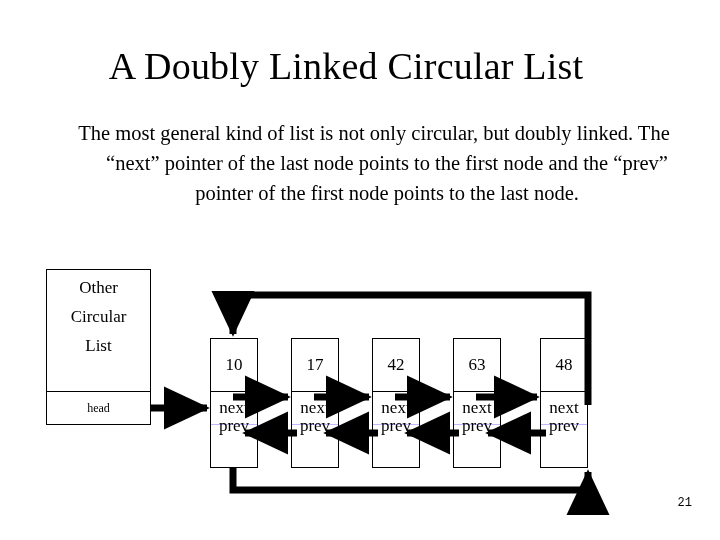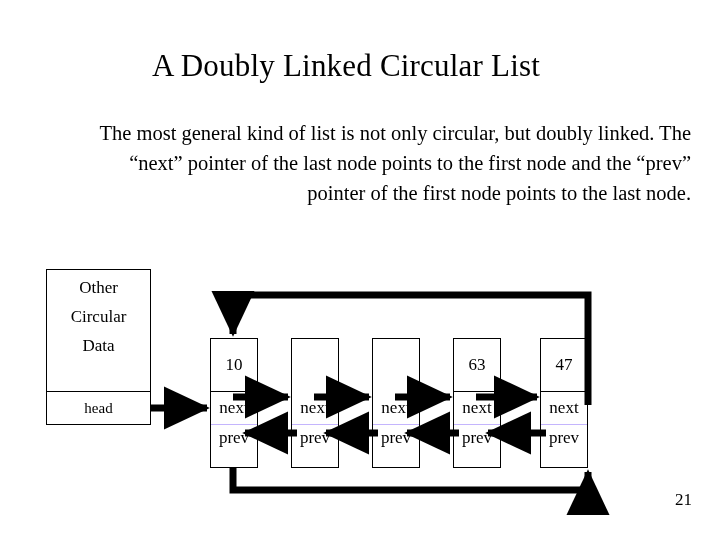--- a/index.html
+++ b/index.html
@@ -17,38 +17,38 @@
     color: #000000;
   }
 
   
   .slide-title {
     position: absolute;
     left: 0;
     top: 48px;
     width: 692px;
     text-align: center;
-    font-size: 31px;
+    font-size: 38px;
     line-height: 36px;
     font-weight: normal;
     letter-spacing: 0.2px;
     white-space: nowrap;
   }
 
   
   .body-text {
     position: absolute;
     left: 57px;
     top: 118px;
     width: 608px;
     font-size: 20.5px;
     line-height: 30px;
     text-indent: -26px;
     padding-left: 26px;
-    text-align: right;
+    text-align: center;
   }
 
   
   .diagram {
     position: absolute;
     left: 0;
     top: 0;
     width: 720px;
     height: 540px;
   }
@@ -83,21 +83,21 @@
   .head-box .priv span { display: block; }
   .head-box .headrow {
     position: absolute;
     left: 0;
     right: 0;
     top: 122px;
     height: 33px;
     display: flex;
     align-items: center;
     justify-content: center;
-    font-size: 15px;
+    font-size: 12px;
   }
 
   
   .node {
     position: absolute;
     top: 338px;
     width: 48px;
     height: 130px;
     border: 1px solid #000000;
     box-sizing: border-box;
@@ -120,21 +120,21 @@
     box-sizing: border-box;
     text-align: right;
   }
   .node .cell-next {
     top: 53px;
     height: 33px;
     border-bottom: 1px solid #c4b5fd;
     box-sizing: border-box;
   }
   .node .cell-prev {
-    top: 86px;
+    top: 74px;
     height: 42px;
     box-sizing: border-box;
     align-items: flex-start;
     padding-top: 3px;
   }
 
   
   .arrow-layer {
     position: absolute;
     left: 0;
@@ -142,71 +142,73 @@
     width: 720px;
     height: 540px;
     pointer-events: none;
   }
 
   
   .page-num {
     position: absolute;
     right: 28px;
     bottom: 30px;
-    font-size: 17px;
-    font-family: Liberation Serif, serif;
+    font-size: 12px;
+    font-family: Liberation Mono, monospace;
     color: #000000;
   }
 </style>
 </head>
 <body>
 
 <div id="slide">
 
   <div class="slide-title">A Doubly Linked Circular List</div>
 
   <div class="body-text">The most general kind of list is not only circular, but doubly linked.  The “next” pointer of the last node points to the first node and the “prev” pointer of the first node points to the last node.</div>
 
   <div class="diagram">
 
     <div class="head-box">
       <div class="priv">
         <span>Other</span>
         <span>Circular</span>
-        <span>Data</span>
+        <span>List</span>
       </div>
       <div class="headrow">
         <span>head</span>
       </div>
     </div>
 
     <div class="node" style="left:210px">
       <div class="cell cell-value">10</div>
       <div class="cell cell-next">next</div>
       <div class="cell cell-prev">prev</div>
     </div>
 
     <div class="node" style="left:291px">
+      <div class="cell cell-value">17</div>
       <div class="cell cell-next">next</div>
       <div class="cell cell-prev">prev</div>
     </div>
 
     <div class="node" style="left:372px">
+      <div class="cell cell-value">42</div>
       <div class="cell cell-next">next</div>
       <div class="cell cell-prev">prev</div>
     </div>
 
     <div class="node" style="left:453px">
       <div class="cell cell-value">63</div>
       <div class="cell cell-next">next</div>
       <div class="cell cell-prev">prev</div>
     </div>
 
     <div class="node" style="left:540px">
-      <div class="cell cell-value">47</div>
+      <div class="cell cell-value">48</div>
       <div class="cell cell-next">next</div>
       <div class="cell cell-prev">prev</div>
     </div>
 
     <svg class="arrow-layer" viewBox="0 0 720 540">
       <defs>
         <marker id="ahR" markerWidth="7" markerHeight="7" refX="6.2" refY="3.5" orient="auto" markerUnits="strokeWidth">
           <path d="M0,0.4 L6.6,3.5 L0,6.6 z" fill="#000000"></path>
         </marker>
       </defs>

